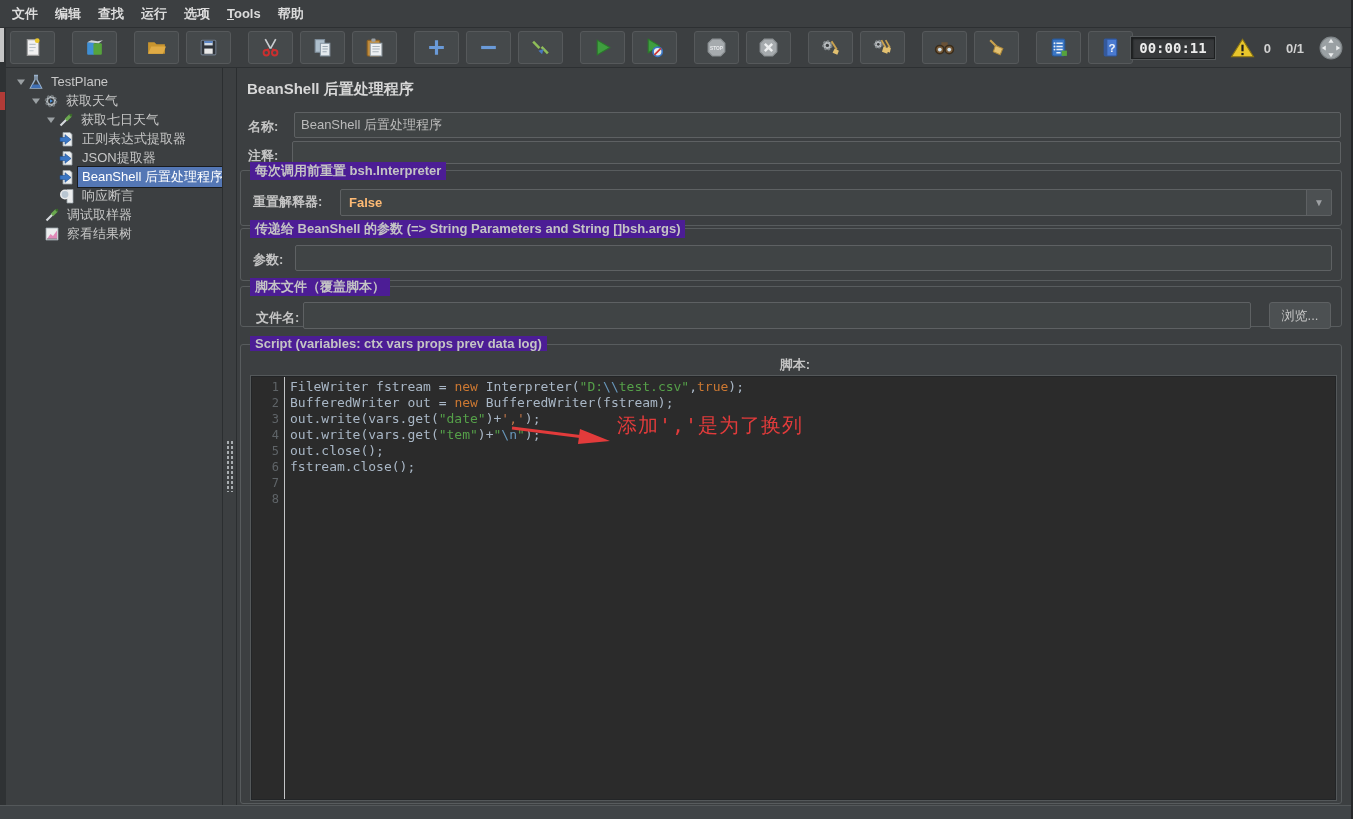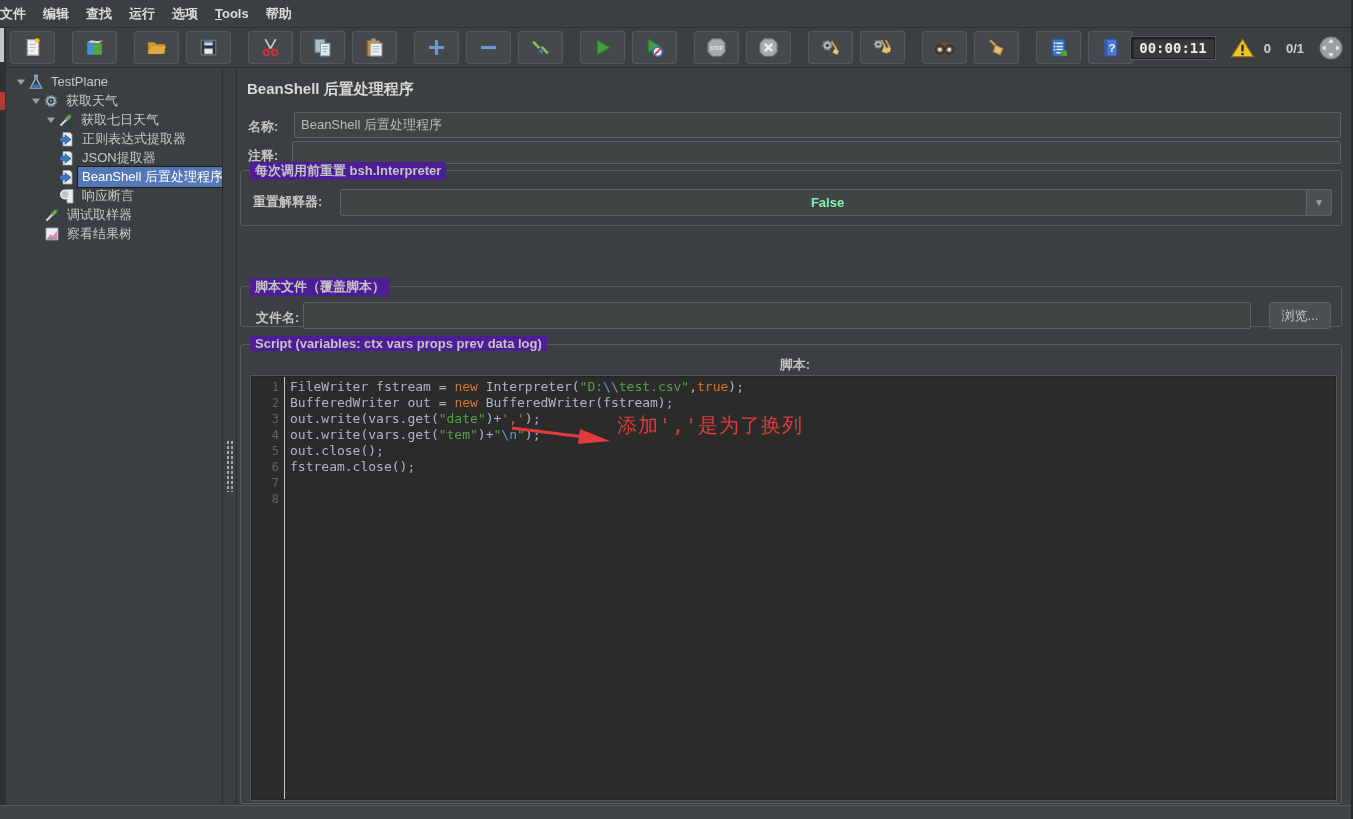--- a/index.html
+++ b/index.html
@@ -3,21 +3,21 @@
 <meta charset="utf-8">
 <style>
   html,body{margin:0;padding:0;background:#222;}
   .window{
     position:relative;width:1353px;height:819px;background:#3c3f41;overflow:hidden;
     font-family:"Liberation Sans","DejaVu Sans",sans-serif;color:#c7c7c7;
     border-right:2px solid #26282a;box-sizing:border-box;
   }
   
   .menubar{position:absolute;left:0;top:0;width:100%;height:28px;background:#3c3f41;
-    border-bottom:1px solid #2d3032;display:flex;align-items:center;gap:17px;padding-left:0;box-sizing:border-box;}
+    border-bottom:1px solid #2d3032;display:flex;align-items:center;gap:17px;padding-left:12px;box-sizing:border-box;}
   .menu-item{font-size:13px;font-weight:700;color:#dcdcdc;cursor:default;}
   
   .toolbar{position:absolute;left:6px;top:28px;right:0;height:40px;background:#3c3f41;
     border-bottom:1px solid #2d3032;display:flex;align-items:center;padding-left:4px;box-sizing:border-box;}
   .tb-group{display:flex;gap:7px;margin-right:17px;}
   .tb-btn{width:45px;height:33px;background:#45494b;border:1px solid #56595b;border-radius:3px;
     display:flex;align-items:center;justify-content:center;box-sizing:border-box;}
   .tb-btn svg{width:21px;height:21px;}
   .tb-right{position:absolute;right:8px;top:28px;height:40px;display:flex;align-items:center;gap:15px;}
   .timer-box{background:#37393b;border:1px solid #1d1f20;box-shadow:inset 1px 1px 2px #191b1c,0 0 0 1px #54585a;
@@ -43,21 +43,21 @@
     background-image:radial-gradient(#a8adb0 1px,transparent 1.4px);background-size:4px 5px;}
   
   .main{position:absolute;left:237px;top:68px;right:2px;bottom:14px;background:#3c3f41;}
   .panel-title{position:absolute;left:10px;top:12px;font-size:15px;font-weight:700;color:#d8d8d8;}
   .f-label{position:absolute;font-size:13px;font-weight:700;color:#c4c4c4;}
   .field{position:absolute;height:24px;background:#404445;border:1px solid #5e6163;border-radius:2px;
     color:#bbbbbb;font-size:13px;padding:0 6px;box-sizing:border-box;font-family:inherit;}
   .fieldset{position:absolute;left:3px;right:7px;border:1px solid #585c5e;border-radius:3px;box-sizing:border-box;}
   .legend{position:absolute;top:-9px;left:9px;background:#4c1d95;padding:0 5px;font-size:13px;font-weight:700;color:#c4c4c4;white-space:nowrap;}
   .combo{position:absolute;background:#404445;border:1px solid #5e6163;border-radius:2px;display:flex;align-items:center;box-sizing:border-box;}
-  .combo-value{flex:1;padding-left:8px;font-size:13px;font-weight:700;color:#86efac;text-align:center;}
+  .combo-value{flex:1;padding-left:8px;font-size:13px;font-weight:700;color:#fdba74;}
   .combo-arrow{width:24px;height:100%;display:flex;align-items:center;justify-content:center;
     background:#4c5052;border-left:1px solid #5e6163;color:#9da0a3;font-size:10px;}
   .btn{position:absolute;background:#4c5052;border:1px solid #5e6163;border-radius:3px;color:#c4c4c4;
     font-size:13px;display:flex;align-items:center;justify-content:center;box-sizing:border-box;}
   .script-label{position:absolute;top:11px;left:8px;right:0;text-align:center;font-size:13px;font-weight:700;color:#c4c4c4;}
   
   .editor{position:absolute;left:10px;right:5px;top:31px;bottom:3px;background:#2b2b2b;
     border:1px solid #232527;outline:1px solid #54585a;display:flex;overflow:hidden;}
   .gutter{width:27px;flex:0 0 27px;padding:2px 5px 0 0;text-align:right;
     font-family:"DejaVu Sans Mono",monospace;font-size:12px;line-height:16px;color:#5f6468;}
@@ -435,20 +435,25 @@
 
     <div class="fieldset" style="top:102px;height:56px;">
       <span class="legend">每次调用前重置 bsh.Interpreter</span>
       <span class="f-label" style="left:12px;top:22px;">重置解释器:</span>
       <div class="combo" style="left:99px;right:9px;top:18px;height:27px;">
         <span class="combo-value">False</span>
         <span class="combo-arrow">▼</span>
       </div>
     </div>
 
+    <div class="fieldset" style="top:160px;height:53px;">
+      <span class="legend">传递给 BeanShell 的参数 (=&gt; String Parameters and String []bsh.args)</span>
+      <span class="f-label" style="left:12px;top:22px;">参数:</span>
+      <input class="field" style="left: 54px; right: 9px; top: 16px; height: 26px;" value="">
+    </div>
 
     <div class="fieldset" style="top:218px;height:41px;">
       <span class="legend">脚本文件（覆盖脚本）</span>
       <span class="f-label" style="left:15px;top:22px;">文件名:</span>
       <input class="field" style="left: 62px; right: 90px; top: 15px; height: 27px;" value="">
       <button class="btn" style="right:10px;top:15px;width:62px;height:27px;">浏览...</button>
     </div>
 
     <div class="fieldset" style="top:276px;bottom:1px;">
       <span class="legend">Script (variables: ctx vars props prev data log)</span>

